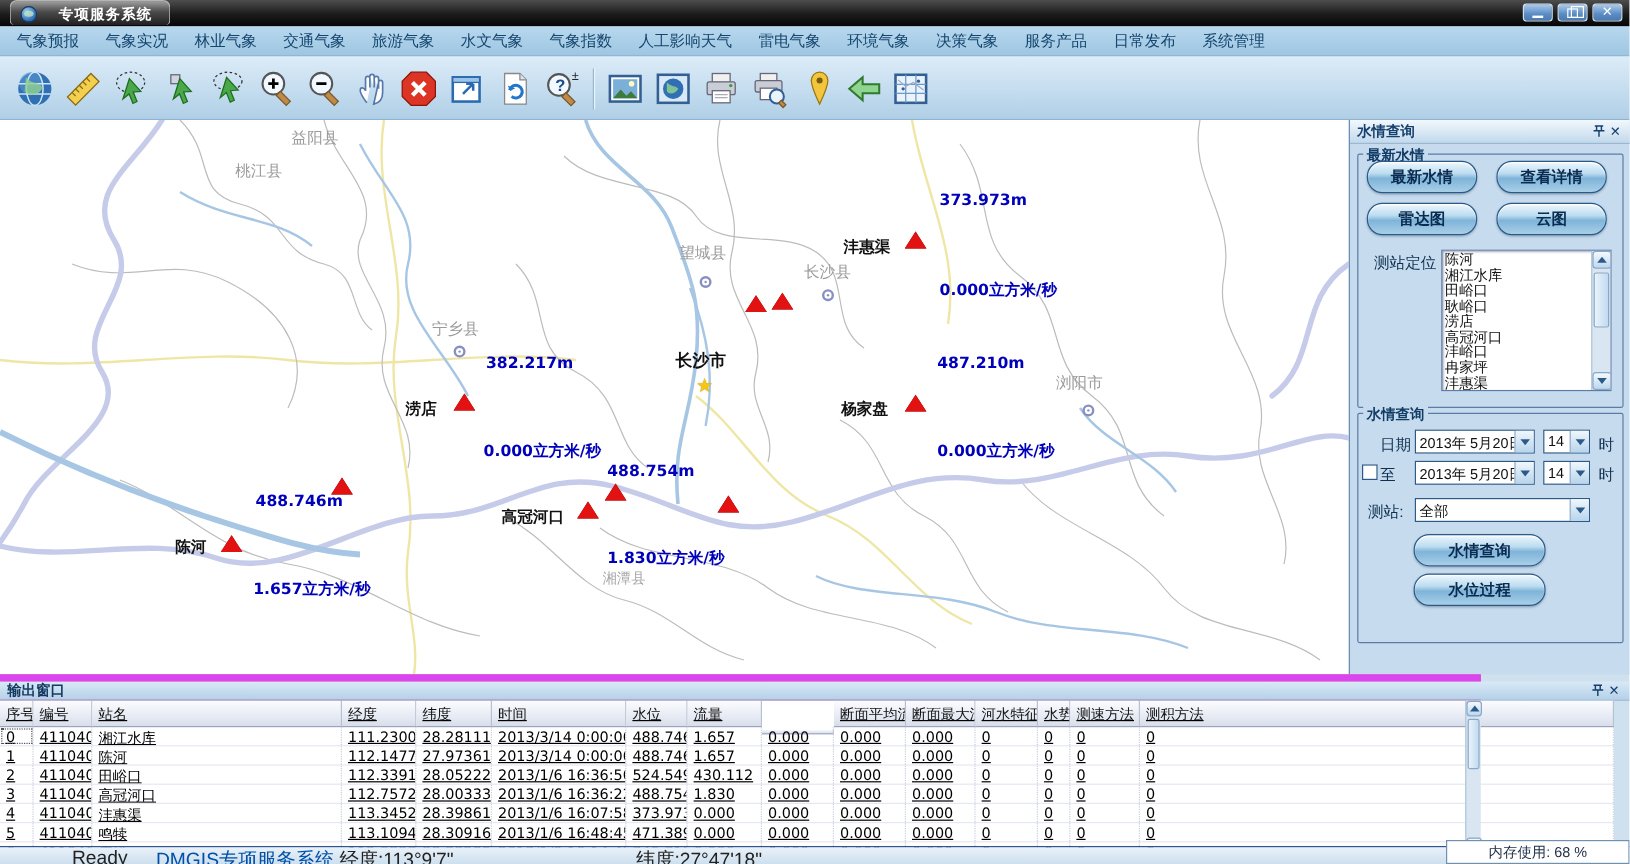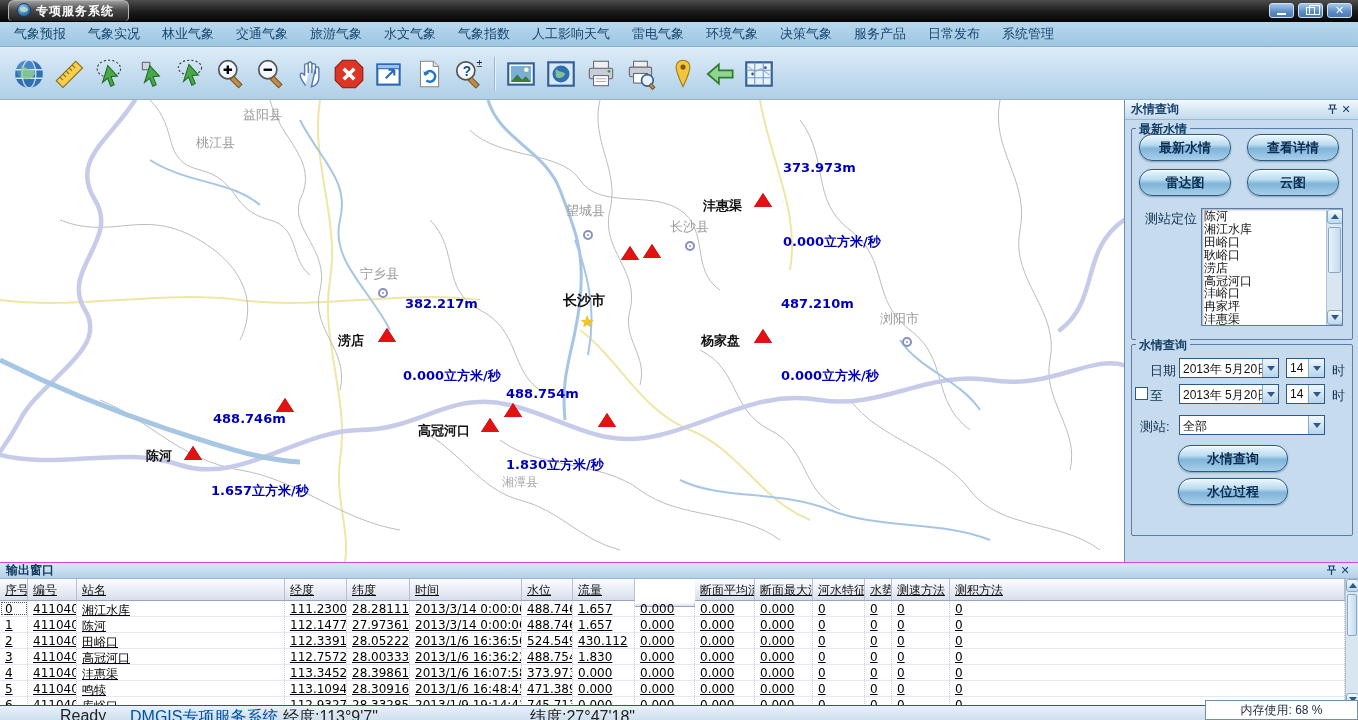--- a/index.html
+++ b/index.html
@@ -4,21 +4,21 @@
 <style>
   * { margin:0; padding:0; box-sizing:border-box; }
   html,body { width:1358px; height:720px; overflow:hidden; font-family:"Liberation Sans","DejaVu Sans",sans-serif; }
   .app { position:relative; width:1358px; height:720px; background:#cfe0ef; }
 
   
   .titlebar { position:absolute; left:0; top:0; width:1358px; height:22px;
     background:linear-gradient(#4d4d4d,#1b1b1b 55%,#050505); }
   .title-tab { position:absolute; left:8px; top:0; height:21px; padding:2px 14px 0 8px;
     background:linear-gradient(#9f9f9f,#4a4a4a 45%,#202020); border:1px solid #b5b5b5; border-bottom:none;
-    border-radius:6px 6px 4px 4px; display:flex; align-items:flex-start; gap:5px; }
+    border-radius:6px 6px 4px 4px; display:flex; align-items:center; gap:18px; }
   .title-tab .txt { color:#fff; font-weight:bold; font-size:12px; letter-spacing:1px; }
   .tab-globe { width:14px; height:14px; border-radius:50%; background:radial-gradient(circle at 35% 30%,#9ecdf2,#2d6cb2 70%);
     border:1px solid #123c66; position:relative; }
   .tab-globe::after{ content:""; position:absolute; left:2px; top:3px; width:8px; height:5px; background:#bfe2bf; border-radius:50%; opacity:.8;}
   .win-controls { position:absolute; right:6px; top:3px; display:flex; gap:4px; }
   .win-btn { width:25px; height:15px; border-radius:3px; border:1px solid #cfe0f0;
     background:linear-gradient(#a9c8ea,#5a8cc4 60%,#4a7ab2); display:flex; align-items:center; justify-content:center; }
   .glyph-min { width:9px; height:2px; background:#fff; margin-top:6px; }
   .glyph-restore { width:9px; height:8px; border:1px solid #fff; position:relative; }
   .glyph-restore::after{ content:""; position:absolute; left:2px; top:-3px; width:9px; height:8px; border:1px solid #fff; }
@@ -87,21 +87,21 @@
   .form-label { position:absolute; font-size:13px; color:#10304f; }
   .combo { position:absolute; background:#fff; border:1px solid #2c5a88; display:flex; }
   .combo .val { flex:1; font-size:12px; padding:2px 2px 0 3px; color:#111; overflow:hidden; white-space:nowrap; }
   .combo .drop { width:16px; border-left:1px solid #89a8c8; background:linear-gradient(#f0f7fc,#b8d4ec);
     display:flex; align-items:center; justify-content:center; }
   .combo .drop .tri-down { border-left-width:4px; border-right-width:4px; border-top-width:5px; }
   .checkbox { position:absolute; width:13px; height:13px; background:#fff; border:1px solid #2c5a88; }
   .stack-btn { position:absolute; left:53px; width:110px; height:27px; line-height:25px; }
 
   
-  .output { position:absolute; left:0; top:562px; width:1358px; height:143px; background:#ec4899; border-top:1px solid #d946ef; }
+  .output { position:absolute; left:0; top:562px; width:1234px; height:143px; background:#ec4899; border-top:6px solid #d946ef; }
   .output-header { position:absolute; left:0; top:0; width:1358px; height:16px;
     background:linear-gradient(#d9e9f6,#b4d0e8); border-bottom:1px solid #9ab8d2; display:flex; align-items:center; padding:0 6px; }
   .output-header .ttl { font-size:12px; font-weight:bold; color:#14395f; flex:1; }
   .grid { position:absolute; left:0; top:16px; width:1345px; height:127px; overflow:hidden; background:#fff;text-decoration:underline; }
   .g-header { display:flex; height:22px; }
   .g-hcell { background:linear-gradient(#fbfcfe,#e3e8f2 70%,#d8deea); border-right:1px solid #b8bfd0; border-bottom:1px solid #9aa4bc;
     font-size:12px; color:#111; padding:3px 0 0 5px; white-space:nowrap; overflow:hidden; flex:0 0 auto; }
   .g-row { display:flex; height:16px; border-bottom:1px solid #e4e8f2; }
   .g-cell { font-size:12px; color:#000; padding:1px 0 0 5px; border-right:1px dotted #c8cede; white-space:nowrap; overflow:hidden; flex:0 0 auto;
     font-family:"DejaVu Sans","Liberation Sans",sans-serif; }

